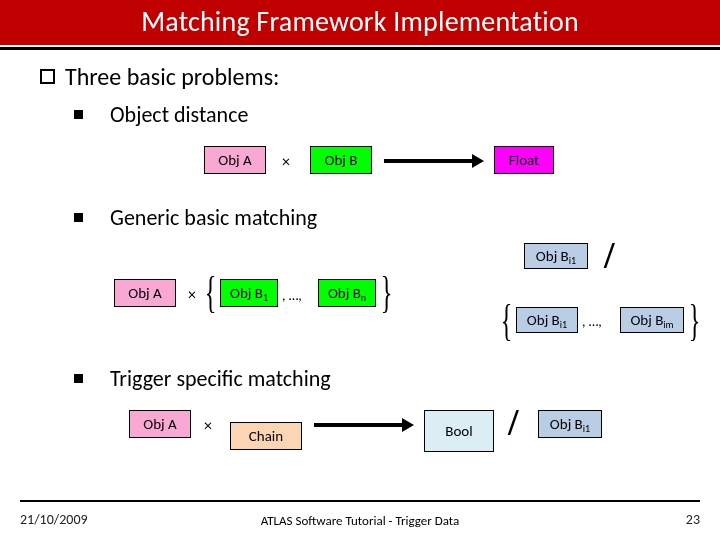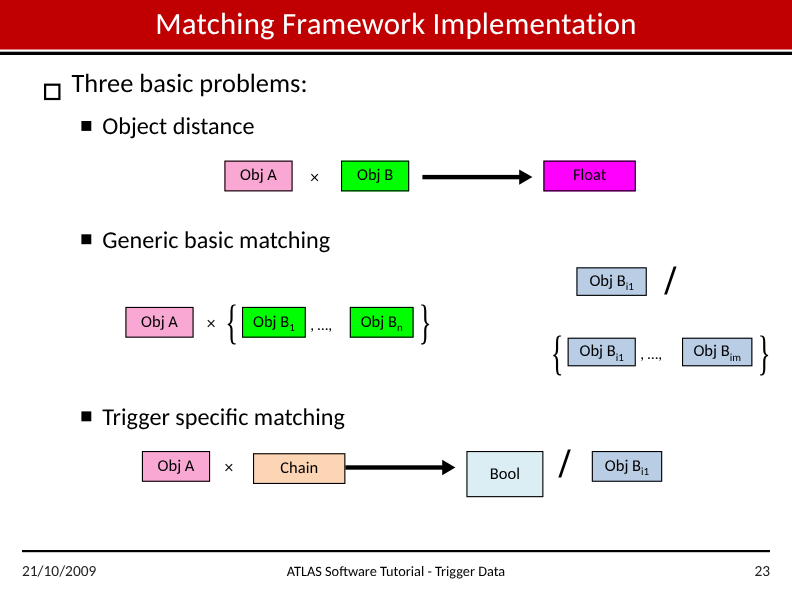--- a/index.html
+++ b/index.html
@@ -4,26 +4,26 @@
 <style>
   * { box-sizing: border-box; margin: 0; padding: 0; }
   html, body { width: 720px; height: 540px; font-family: Calibri, "Segoe UI", Arial, sans-serif; background: #fff; overflow: hidden; }
   .slide { position: relative; width: 720px; height: 540px; }
 
   .title-band { background: #c00000; color: #fff; font-size: 28px; font-weight: 400; text-align: center; padding: 4px 0 6px 0; letter-spacing: 0.2px; }
   .title-rule { height: 3px; background: #000; margin-top: 2px; }
 
   .content { position: absolute; left: 40px; top: 62px; right: 30px; }
 
-  .bullet-row { display: flex; align-items: flex-end; margin-bottom: 10px; }
+  .bullet-row { display: flex; align-items: center; margin-bottom: 10px; }
   .bullet-box { width: 15px; height: 15px; border: 2px solid #000; margin-right: 10px; flex: none; }
   .bullet-text { font-size: 24px; color: #000; }
 
   .sub { margin-left: 34px; margin-top: 4px; }
-  .sub-row { display: flex; align-items: center; margin-bottom: 12px; }
+  .sub-row { display: flex; align-items: center; margin-bottom: 12px; gap: 17px; }
   .sub-mark { width: 9px; height: 9px; background: #000; margin-right: 10px; flex: none; }
   .sub-text { font-size: 22px; color: #000; }
 
   .diagram { position: relative; margin: 8px 0 18px 60px; height: 46px; }
   .diagram2 { position: relative; margin: 0 0 22px 30px; height: 100px; }
   .diagram3 { position: relative; margin: 4px 0 0 30px; height: 50px; }
 
   .box { position: absolute; border: 1.5px solid #000; font-size: 15px; display: flex; align-items: center; justify-content: center; padding: 2px 4px; white-space: nowrap; }
   .obja { background: #f9a8d4; }
   .objb { background: #00ff00; }
@@ -73,21 +73,21 @@
       </div>
 
       <div class="diagram">
         <div class="box obja" style="left:70px; top:6px; width:62px; height:28px;">Obj A</div>
         <span class="times" style="left:148px; top:12px;">×</span>
         <div class="box objb" style="left:176px; top:6px; width:62px; height:28px;">Obj B</div>
         <div class="arrow" style="left:250px; top:16px; width:100px;">
             <div class="shaft"></div>
             <div class="head"></div>
           </div>
-        <div class="box float" style="left:360px; top:6px; width:84px; height:28px;">Float</div>
+        <div class="box float" style="left:360px; top:6px; width:60px; height:28px;">Float</div>
       </div>
 
       <div class="sub-row">
         <div class="sub-mark"></div>
         <div class="sub-text">Generic basic matching</div>
       </div>
 
       <div class="diagram2">
 
         <div class="box bi" style="left:420px; top:0px; width:64px; height:26px;">
@@ -124,21 +124,21 @@
       </div>
 
       <div class="sub-row">
         <div class="sub-mark"></div>
         <div class="sub-text">Trigger specific matching</div>
       </div>
 
       <div class="diagram3">
         <div class="box obja" style="left:25px; top:6px; width:62px; height:28px;">Obj A</div>
         <span class="times" style="left:100px; top:12px;">×</span>
-        <div class="box chain" style="left:126px; top:8px; width:84px; height:28px;">Chain</div>
+        <div class="box chain" style="left:126px; top:18px; width:72px; height:28px;">Chain</div>
         <div class="arrow" style="left:210px; top:16px; width:100px;">
             <div class="shaft"></div>
             <div class="head"></div>
           </div>
         <div class="box bool" style="left:320px; top:6px; width:70px; height:42px;">Bool</div>
         <span class="slash" style="left:404px; top:-4px;">/</span>
         <div class="box bi" style="left:434px; top:6px; width:64px; height:28px;">
           <span>Obj B</span>
             <span class="sub-tag">i1</span>
         </div>

